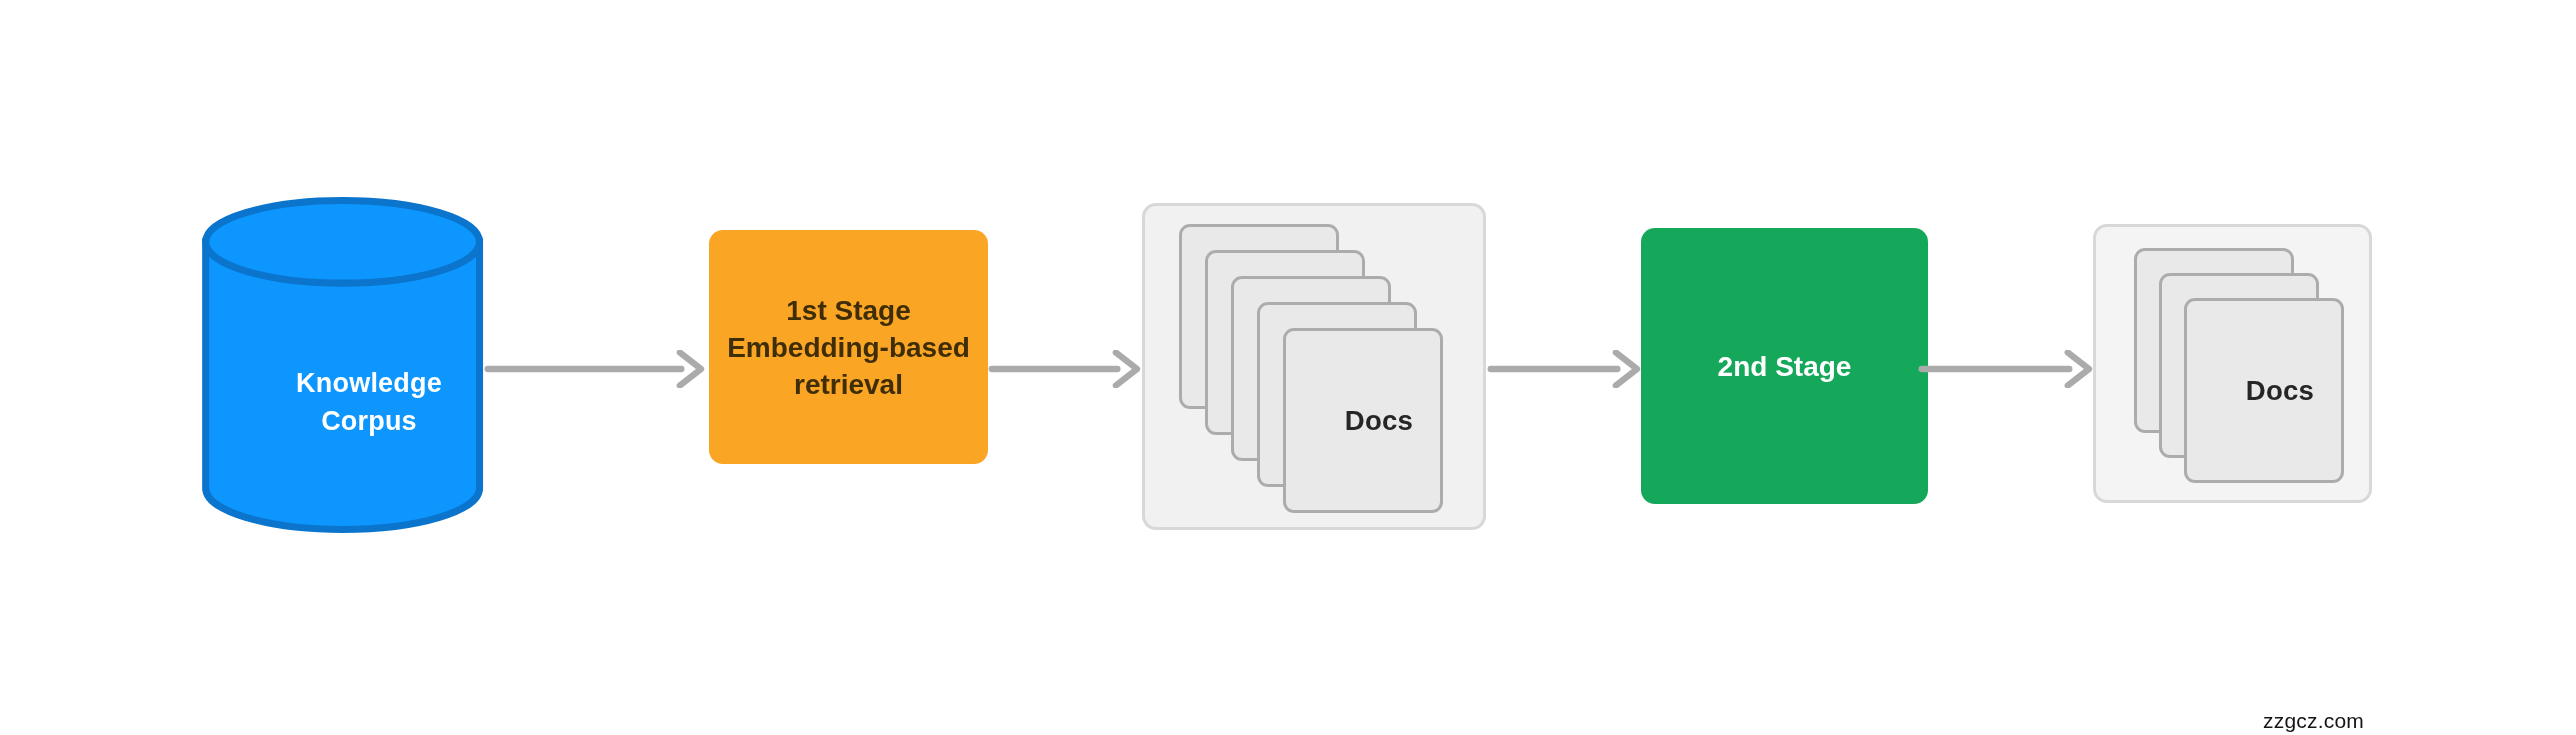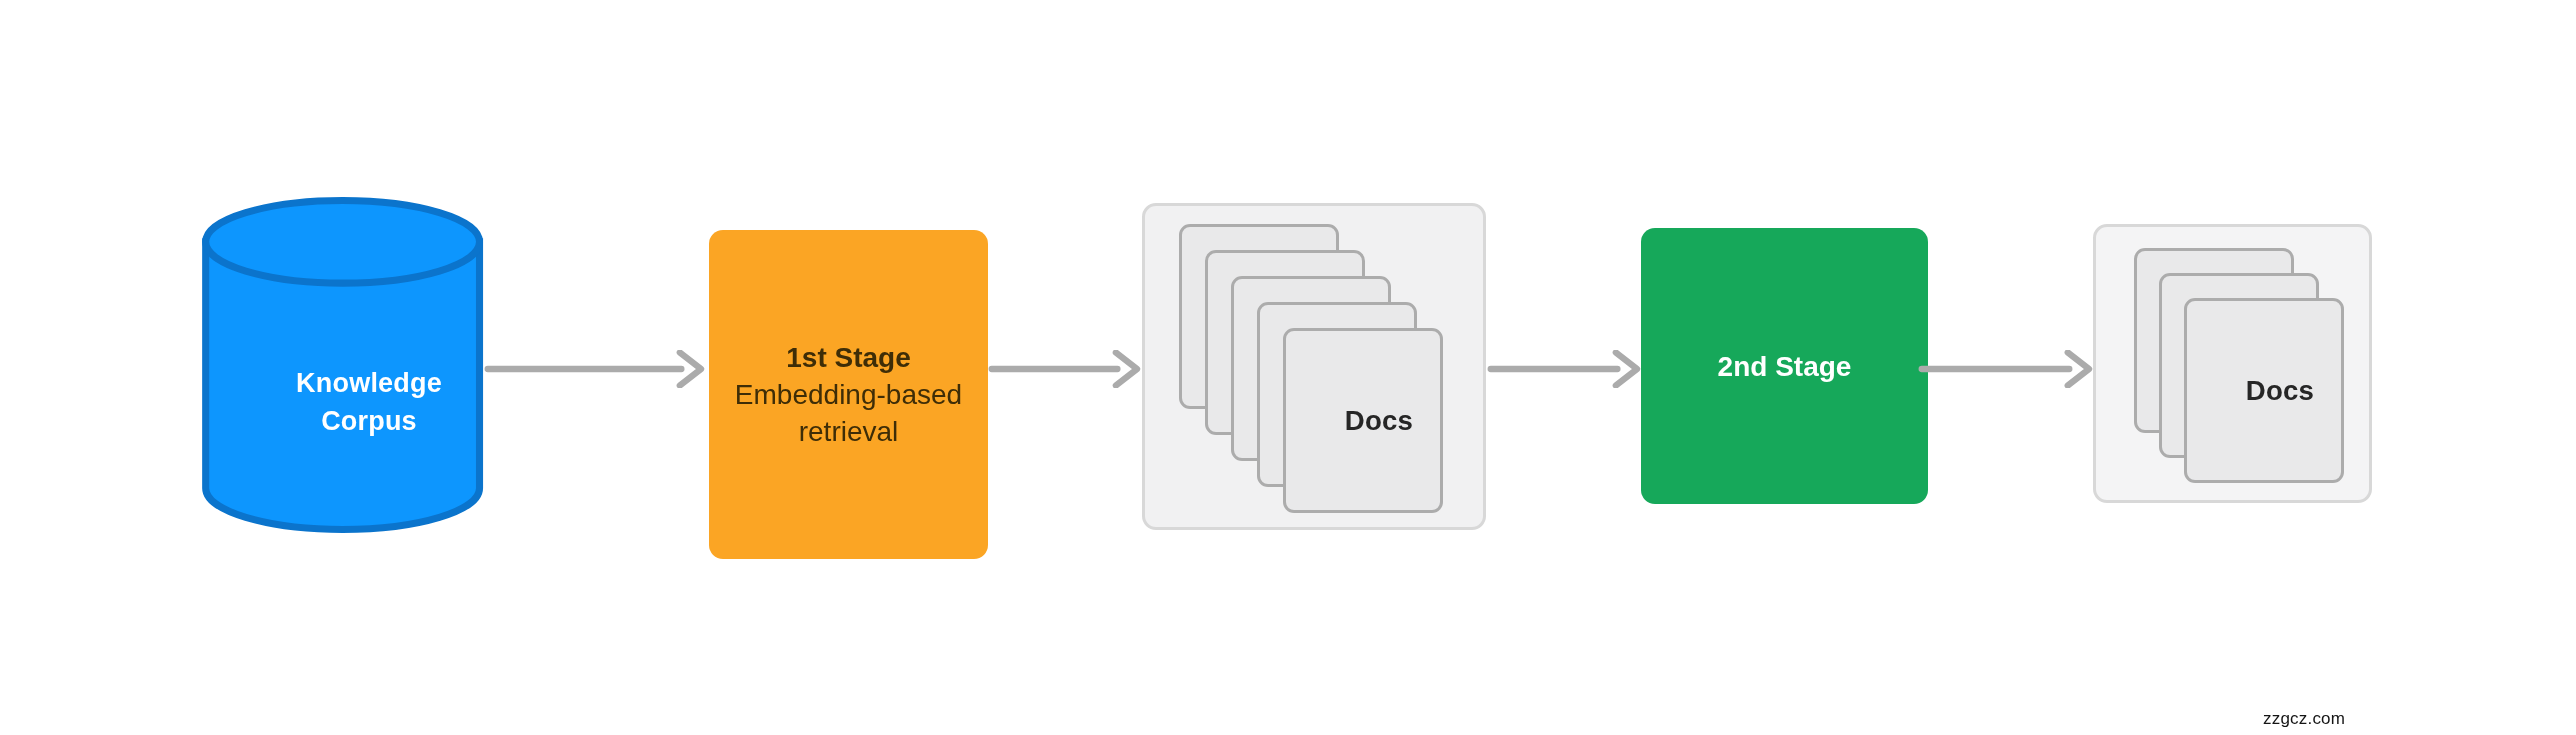--- a/index.html
+++ b/index.html
@@ -18,24 +18,24 @@
     text-align:center;font-weight:bold;font-size:27px;line-height:38px;
     color:#ffffff;white-space:pre-line;letter-spacing:0.2px;
   }
 
   
   .process-box{
     position:absolute;border-radius:14px;
     display:flex;flex-direction:column;align-items:center;justify-content:center;
     text-align:center;font-size:28px;line-height:37px;
   }
-  .box-stage1{left:709px;top:230px;width:279px;height:329px;background:#FBA524;color:#3E2D07;}
+  .box-stage1{left:709px;top:230px;width:279px;height:234px;background:#FBA524;color:#3E2D07;}
   .box-stage2{left:1641px;top:228px;width:287px;height:276px;background:#16A85A;color:#ffffff;}
   .process-title{font-weight:bold;}
-  .process-subtitle{white-space:pre-line;font-weight:normal;}
+  .process-subtitle{white-space:pre-line;font-weight:bold;}
 
   
   .doc-panel{
     position:absolute;border-radius:14px;box-sizing:border-box;
     border:3.1px solid #D8D8D8;
   }
   .panel-docs1{left:1142px;top:203px;width:344px;height:327px;background:#F1F1F2;}
   .panel-docs2{left:2093px;top:224px;width:279px;height:279px;background:#F4F4F5;}
   .doc-card{
     position:absolute;width:160px;height:185px;box-sizing:border-box;
@@ -47,21 +47,21 @@
   
   .flow-arrow{position:absolute;top:350px;height:38px;}
   .flow-arrow line,.flow-arrow polyline{
     stroke:#ABABAB;stroke-width:8;fill:none;
     stroke-linecap:round;stroke-linejoin:round;
   }
 
   
   .watermark{
     position:absolute;left:2263px;top:709px;
-    font-size:17px;color:#151515;letter-spacing:0.2px;
+    font-size:21px;color:#151515;letter-spacing:0.2px;
   }
 </style>
 </head>
 <body>
 
 <div>
 
   <div class="cylinder-wrap">
     <svg viewBox="0 0 358 427">
       <path class="cyl-shape" d="M4.5 57 L4.5 370 A174 52.5 0 0 0 352.5 370 L352.5 57 Z"></path>

